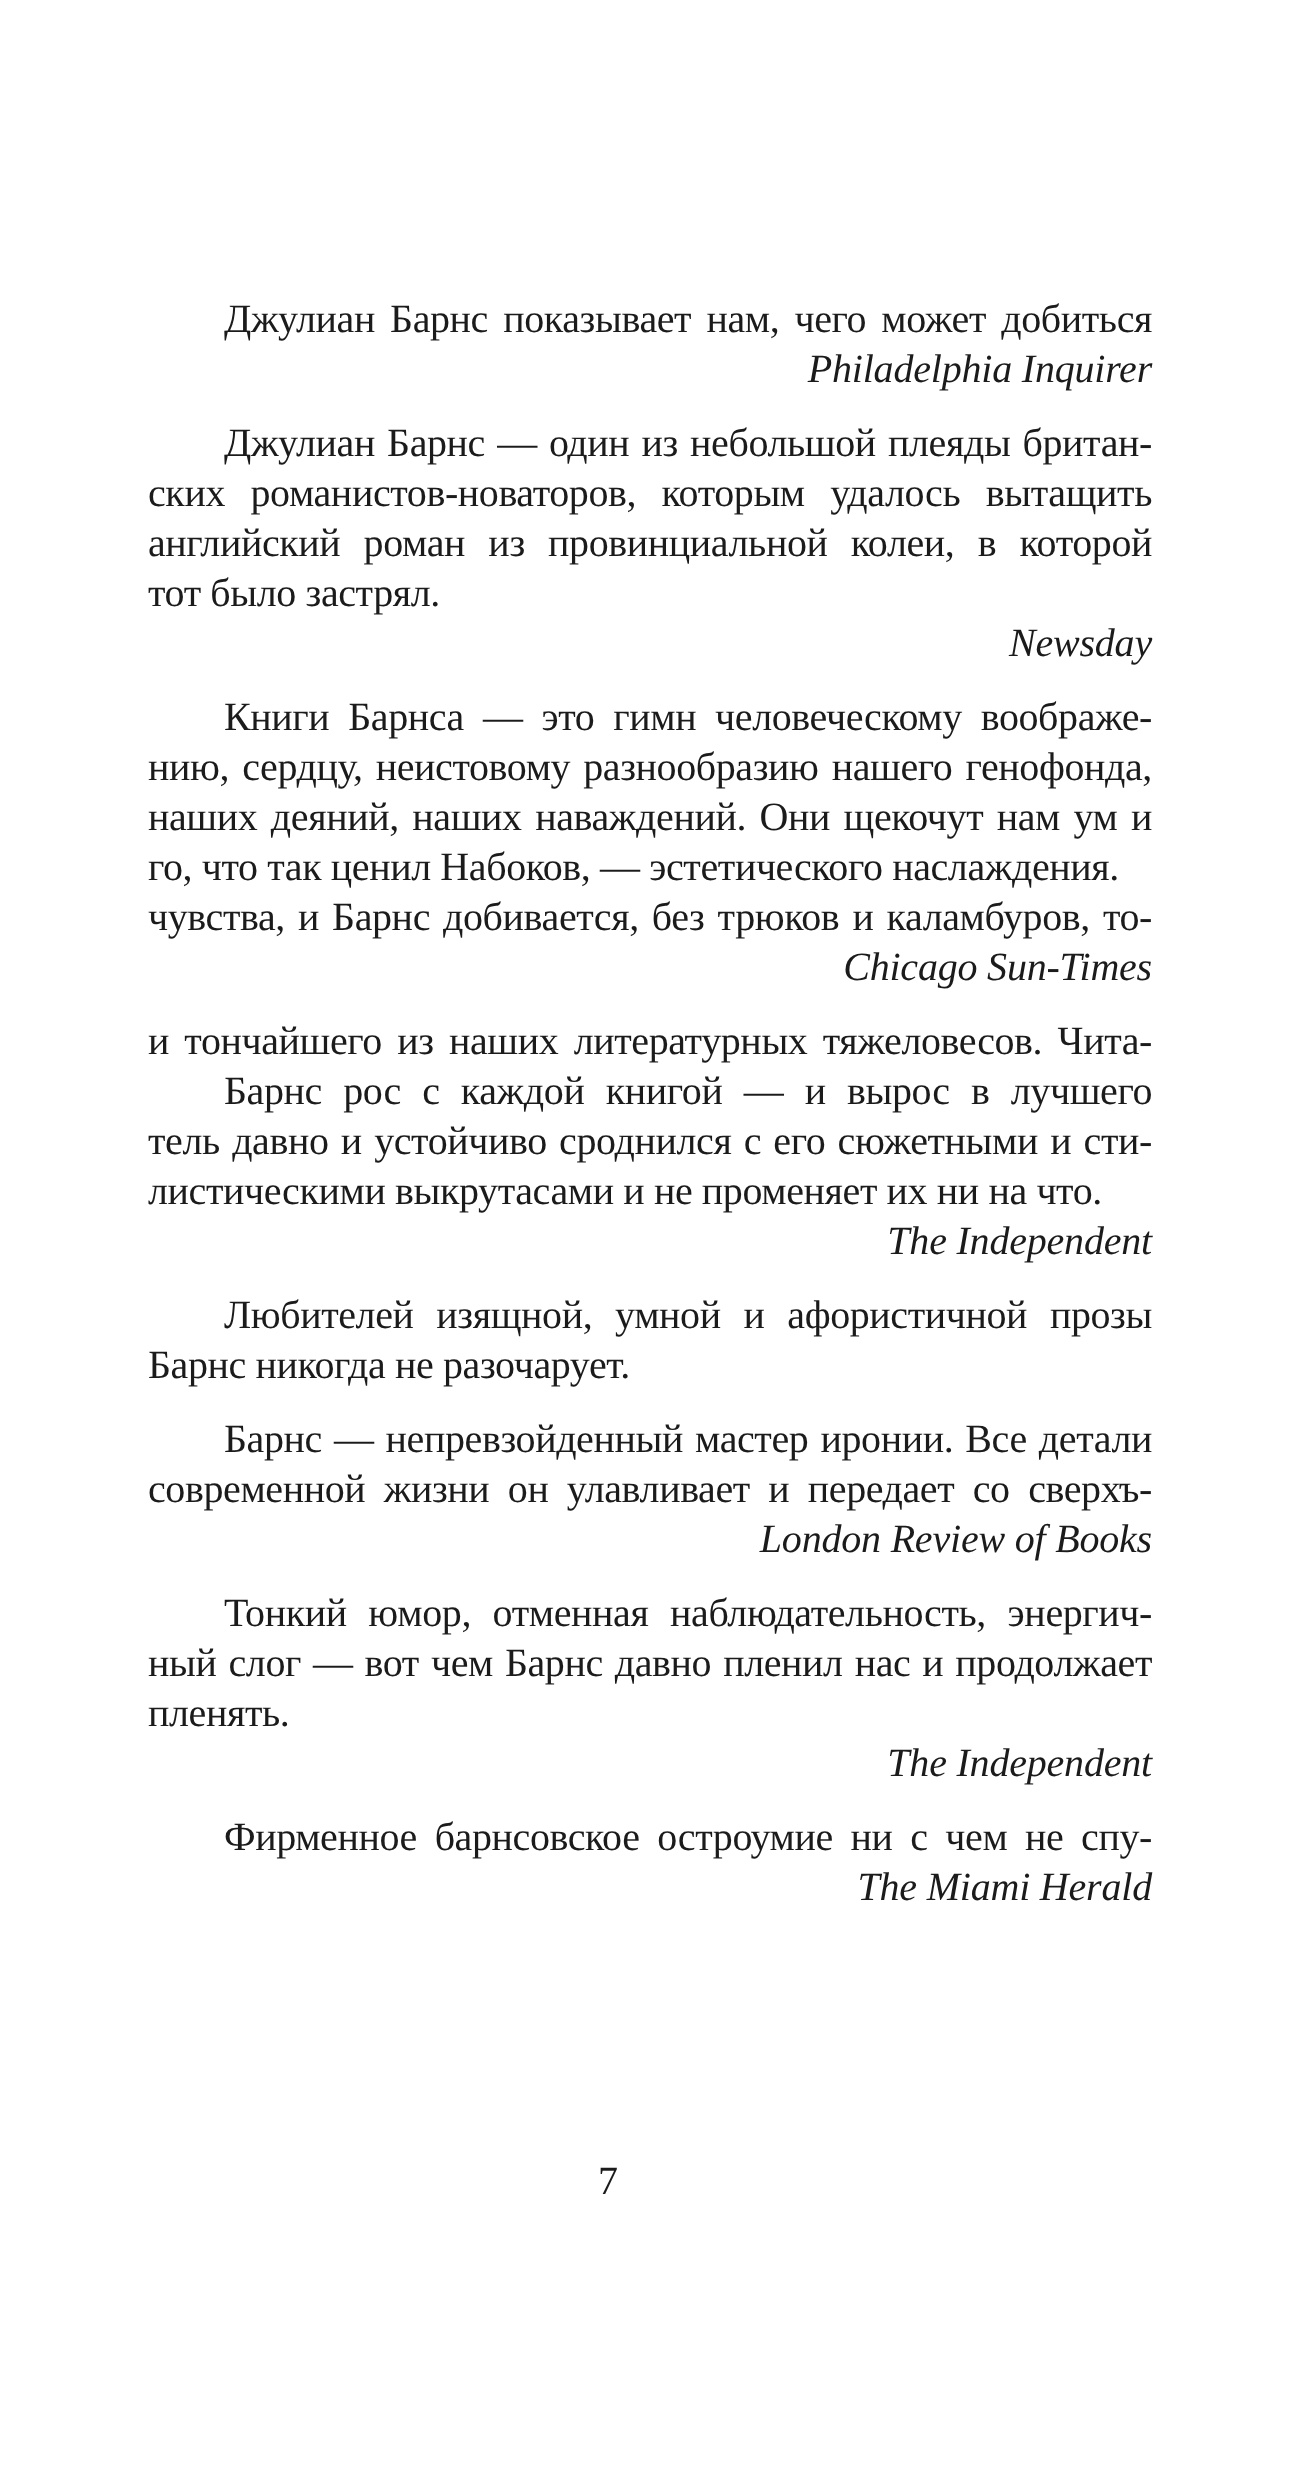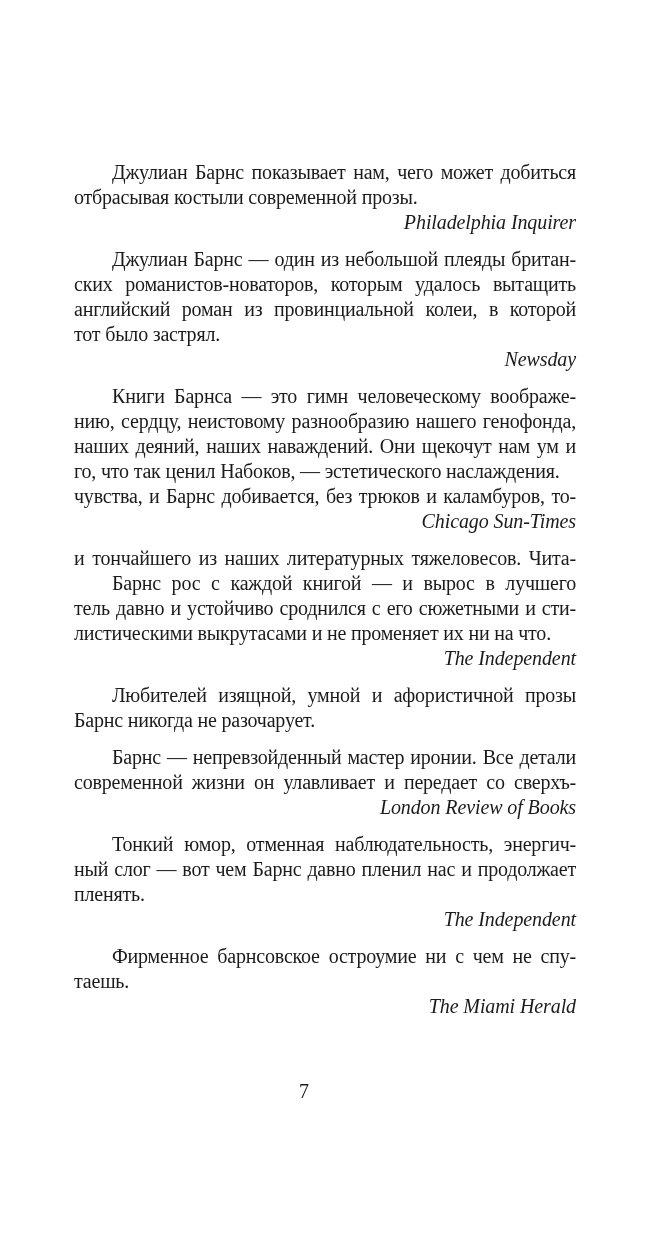--- a/index.html
+++ b/index.html
@@ -11,21 +11,21 @@
     height: 1240px;
     background: #ffffff;
     position: relative;
     overflow: hidden;
     font-family: "Liberation Serif", "DejaVu Serif", serif;
     color: #1b1b1b;
   }
   .content {
     position: absolute;
     left: 74px;
-    top: 160px;
+    top: 148px;
     width: 502px;
   }
   .quote {
     margin-bottom: 12px;
   }
   .line {
     font-size: 20px;
     line-height: 25px;
     letter-spacing: -0.2px;
     text-align: justify;
@@ -57,21 +57,20 @@
     font-size: 20px;
     line-height: 25px;
   }
 </style>
 </head>
 <body>
 
 <div class="content">
     <div class="quote">
       <div class="line first">Джулиан Барнс показывает нам, чего может добиться</div>
-      <div class="line last">отбрасывая костыли современной прозы.</div>
       <div class="source">Philadelphia Inquirer</div>
     </div>
     <div class="quote">
       <div class="line first">Джулиан Барнс — один из небольшой плеяды британ-</div>
       <div class="line">ских романистов-новаторов, которым удалось вытащить</div>
       <div class="line">английский роман из провинциальной колеи, в которой</div>
       <div class="line last">тот было застрял.</div>
       <div class="source">Newsday</div>
     </div>
     <div class="quote">
@@ -99,18 +98,17 @@
       <div class="source">London Review of Books</div>
     </div>
     <div class="quote">
       <div class="line first">Тонкий юмор, отменная наблюдательность, энергич-</div>
       <div class="line">ный слог — вот чем Барнс давно пленил нас и продолжает</div>
       <div class="line last">пленять.</div>
       <div class="source">The Independent</div>
     </div>
     <div class="quote">
       <div class="line first">Фирменное барнсовское остроумие ни с чем не спу-</div>
-      <div class="line last">таешь.</div>
       <div class="source">The Miami Herald</div>
     </div>
   </div>
 
 <div class="folio">7</div>
 
 </body></html>

